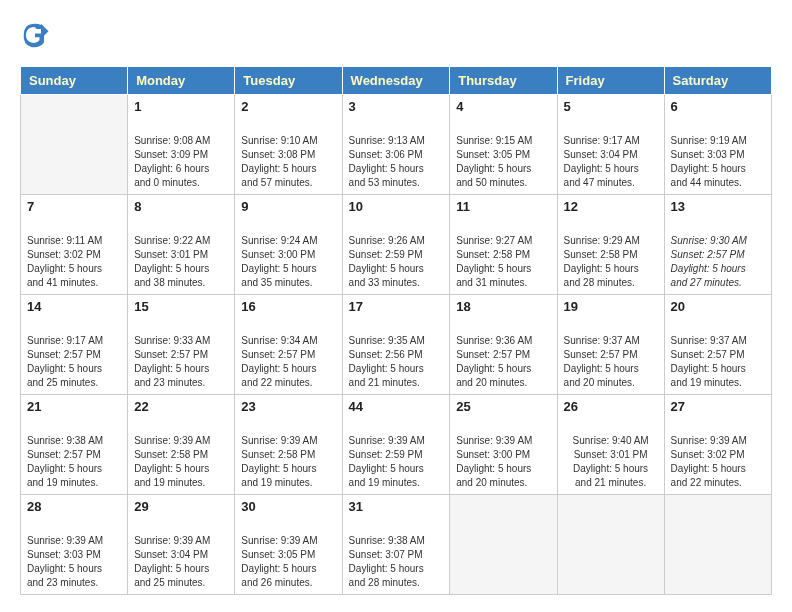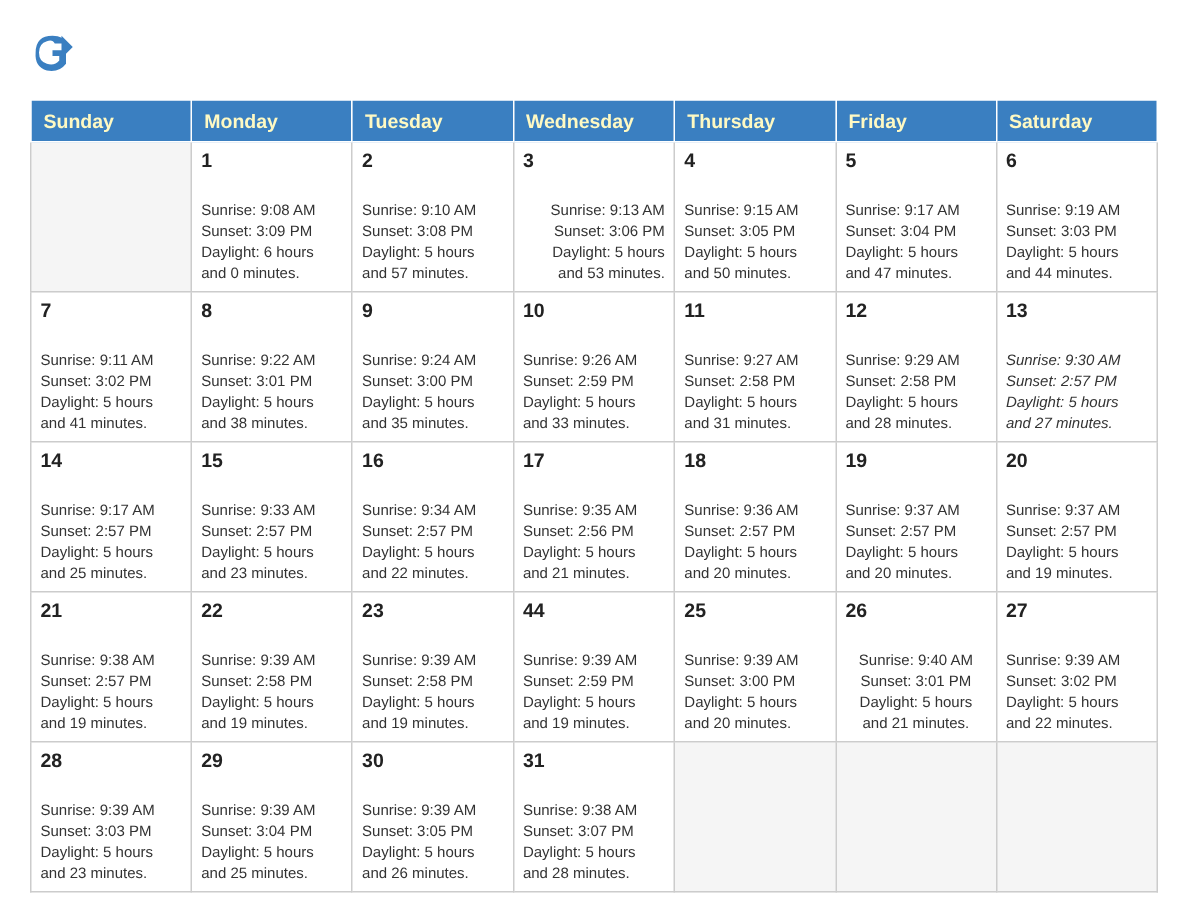--- a/index.html
+++ b/index.html
@@ -135,21 +135,21 @@
         </td>
         <td>
           <div class="day-num">2</div>
           <div class="day-info" style="white-space: pre-line;">Sunrise: 9:10 AM
 Sunset: 3:08 PM
 Daylight: 5 hours
 and 57 minutes.</div>
         </td>
         <td>
           <div class="day-num">3</div>
-          <div class="day-info" style="white-space: pre-line; text-align: right;">Sunrise: 9:13 AM
+          <div class="day-info" style="white-space: pre-line;">Sunrise: 9:13 AM
 Sunset: 3:06 PM
 Daylight: 5 hours
 and 53 minutes.</div>
         </td>
         <td>
           <div class="day-num">4</div>
           <div class="day-info" style="white-space: pre-line;">Sunrise: 9:15 AM
 Sunset: 3:05 PM
 Daylight: 5 hours
 and 50 minutes.</div>

